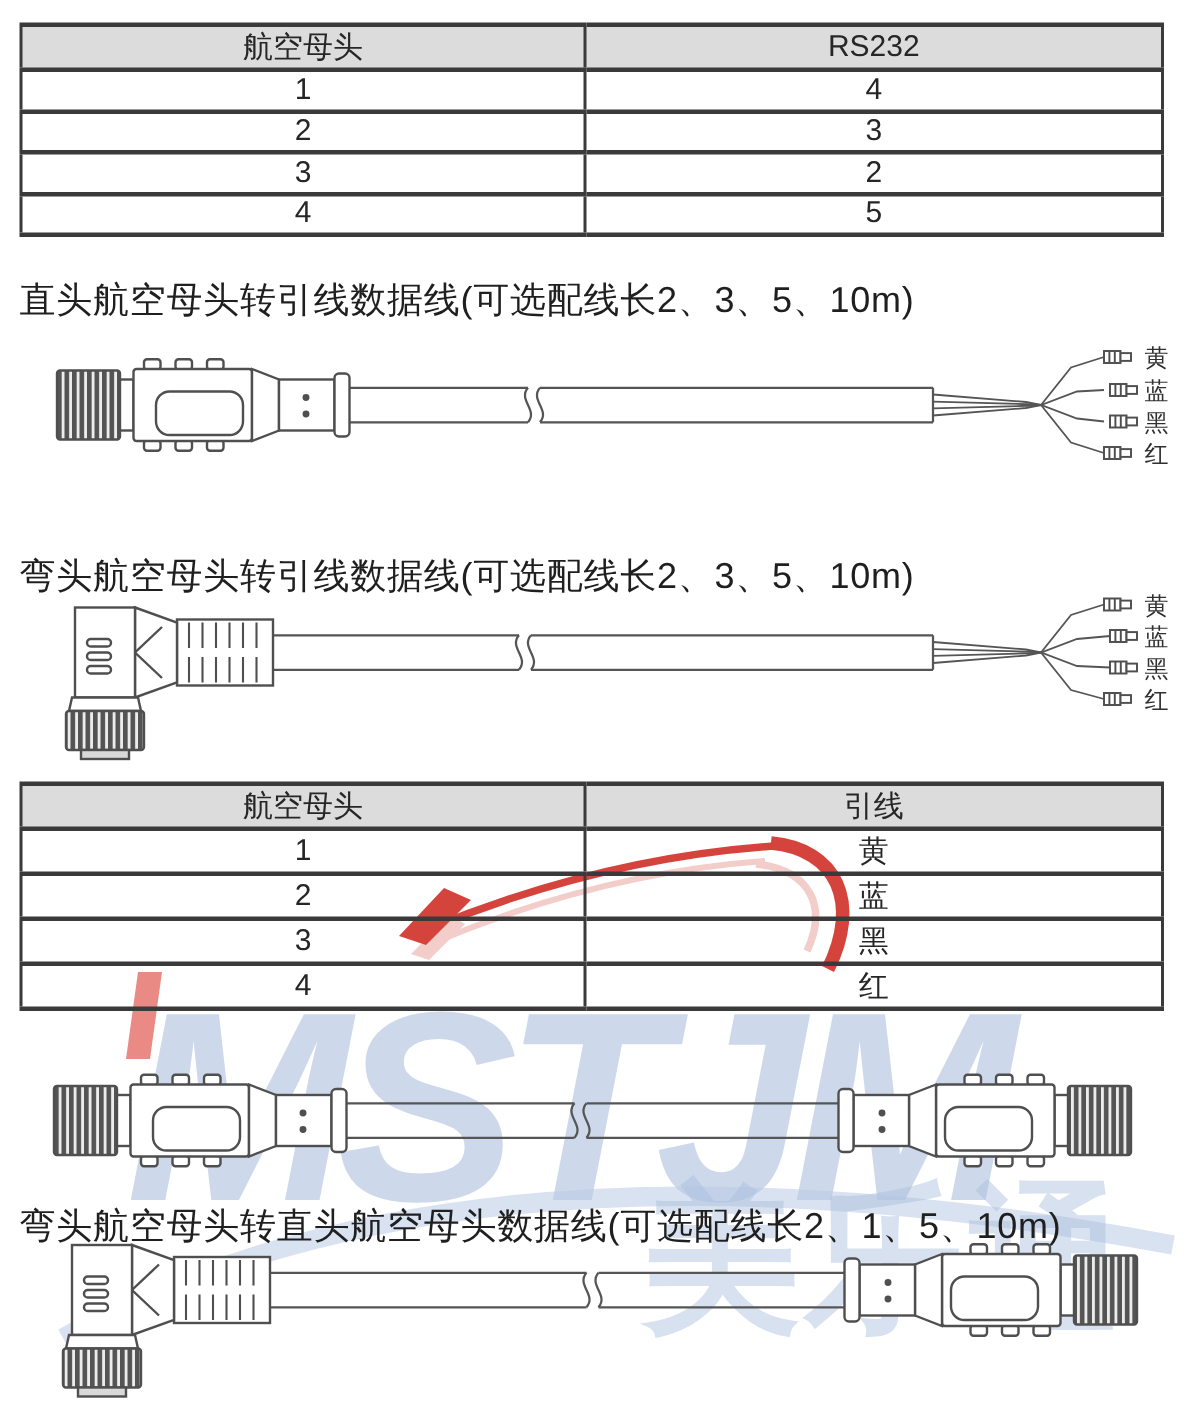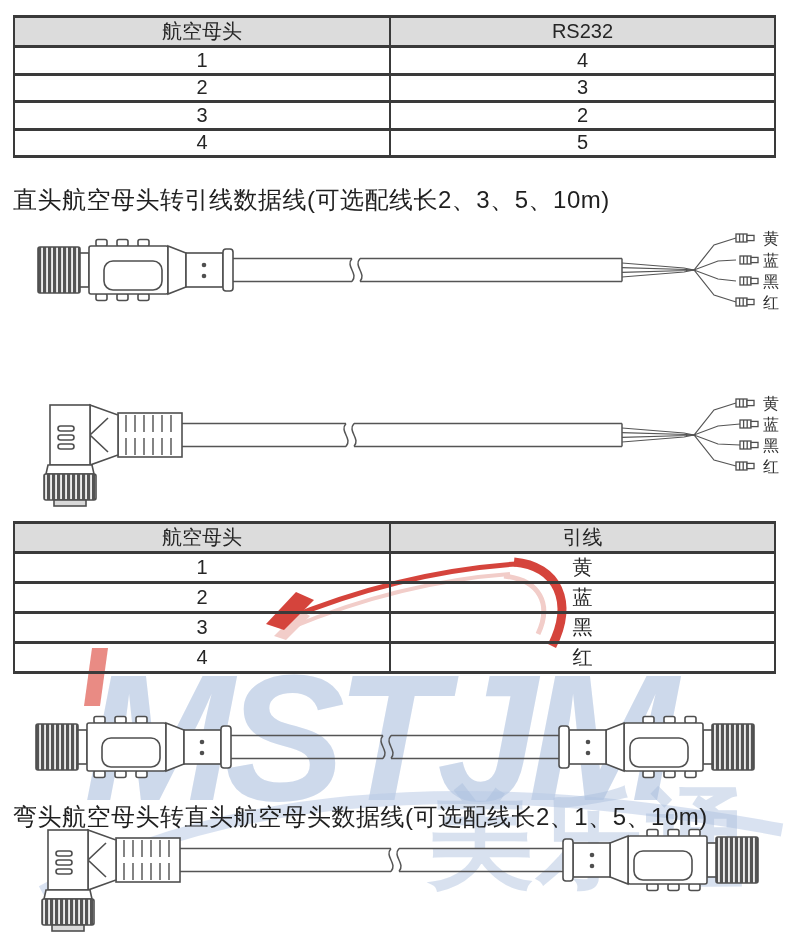--- a/index.html
+++ b/index.html
@@ -146,20 +146,21 @@
     <use href="#term" transform="translate(736,25)"></use>
     <use href="#term" transform="translate(740,47)"></use>
     <use href="#term" transform="translate(740,68)"></use>
     <use href="#term" transform="translate(736,89)"></use>
     <text class="wlab" x="763" y="31">黄</text>
     <text class="wlab" x="763" y="53">蓝</text>
     <text class="wlab" x="763" y="74">黑</text>
     <text class="wlab" x="763" y="95">红</text>
   </svg>
 
+  <div class="title" style="top:368px">弯头航空母头转引线数据线(可选配线长2、3、5、10m)</div>
 
   <svg class="diag" style="top:392px" width="790" height="120" viewBox="0 0 790 120">
     <g stroke="#555" stroke-width="1.5" fill="none">
       <path d="M182,31.5 H346 M182,54.5 H346"></path>
       <path d="M346,31.5 c-7,8 7,15 0,23"></path>
       <path d="M354,31.5 c-7,8 7,15 0,23"></path>
       <path d="M354,31.5 H622 M354,54.5 H622 M622,31.5 V54.5"></path>
       <g stroke-width="1.2">
         <path d="M622,36 L684,41 694,43 714,18 736,11"></path>
         <path d="M622,40.7 L686,42.5 694,43 718,34 740,32"></path>

